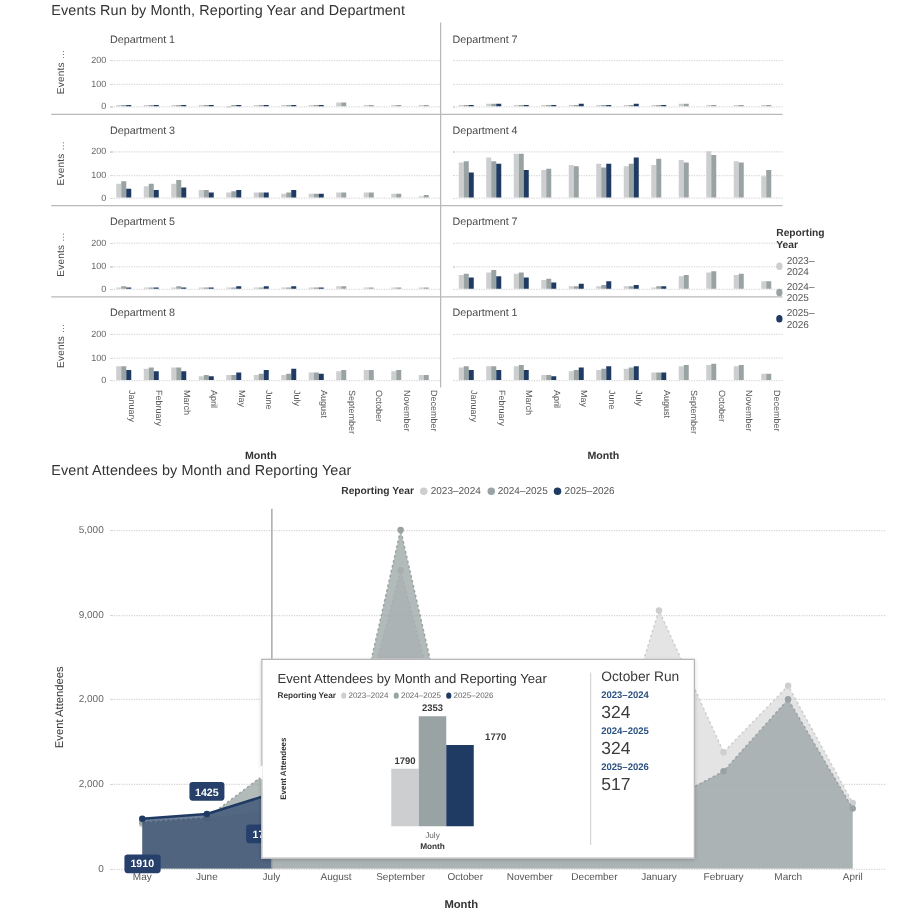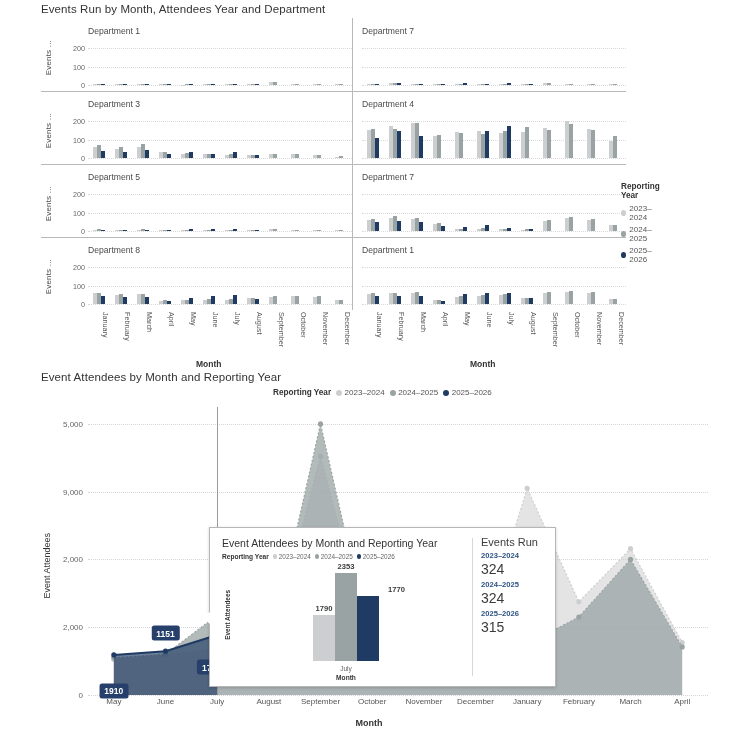--- a/index.html
+++ b/index.html
@@ -90,21 +90,21 @@
   #tt-right{position:absolute;left:271px;top:8px;}
   #tt-right .hd{font-size:11px;color:#3b3b3b;}
   #tt-right .yr{font-size:7.6px;font-weight:700;color:#2c5282;margin-top:3px;}
   #tt-right .num{font-size:14px;color:#3b3b3b;margin-top:1px;}
   .caret{position:absolute;left:-7px;top:84px;width:0;height:0;
      border-top:6px solid transparent;border-bottom:6px solid transparent;border-right:7px solid #fff;z-index:21;}
 </style>
 </head>
 <body>
 
-<div class="viz-title" id="title-top">Events Run by Month, Attendees Year and Department</div>
+<div class="viz-title" id="title-top">Events Run by Month, Reporting Year and Department</div>
 
 <div id="panel-top">
 
   <div class="row-sep" style="top:73px;"></div>
   <div class="row-sep" style="top:146px;"></div>
   <div class="row-sep" style="top:219px;"></div>
   <div class="col-sep" style="left:352px;top:0;height:292px;"></div>
 
   <div class="axis-label-y" style="left:44px;top:22px;">Events ...</div>
   <div class="axis-label-y" style="left:44px;top:95px;">Events ...</div>
@@ -799,21 +799,21 @@
         <circle cx="542.5" cy="152.47058823529412" r="2.6" fill="#9aa3a3"></circle>
         <circle cx="594.1666666666666" cy="239.8870588235294" r="2.6" fill="#9aa3a3"></circle>
         <path d="M 25.833333333333332 288 L 25.833333333333332 247.91717647058823 L 77.5 244.19011764705883 L 129.16666666666666 228.02823529411765 L 129.16666666666666 288 Z" fill="#1f3a63" fill-opacity="0.65"></path>
         <path d="M 25.833333333333332 247.91717647058823 L 77.5 244.19011764705883 L 129.16666666666666 228.02823529411765" fill="none" stroke="#1f3a63" stroke-width="2"></path>
         <circle cx="25.833333333333332" cy="247.91717647058823" r="2.6" fill="#1f3a63"></circle>
         <circle cx="77.5" cy="244.19011764705883" r="2.6" fill="#1f3a63"></circle>
         <circle cx="129.16666666666666" cy="228.02823529411765" r="2.6" fill="#1f3a63"></circle>
       </svg>
       <div class="refline" style="left: 129.167px;"></div>
       <div class="dlabel" style="left: 25.8333px; top: 283.917px;">1910</div>
-      <div class="dlabel" style="left: 77.5px; top: 226.19px;">1151</div>
+      <div class="dlabel" style="left: 77.5px; top: 226.19px;">1425</div>
       <div class="dlabel" style="left: 121.167px; top: 260.003px;">177</div>
     </div>
 
   <div id="months-bottom">
       <span>May</span>
       <span>June</span>
       <span>July</span>
       <span>August</span>
       <span>September</span>
       <span>October</span>
@@ -857,21 +857,21 @@
     </div>
     <div class="tt-bar" style="height:74%;background:#1f3a63">
       <span class="tt-val r">1770</span>
     </div>
   </div>
   <div id="tt-xcat">July</div>
   <div id="tt-xlab">Month</div>
 
   <div id="tt-divider"></div>
   <div id="tt-right">
-    <div class="hd">Events Run</div>
+    <div class="hd">October Run</div>
     <div class="yr">2023–2024</div>
     <div class="num">324</div>
     <div class="yr">2024–2025</div>
     <div class="num">324</div>
     <div class="yr">2025–2026</div>
-    <div class="num">315</div>
+    <div class="num">517</div>
   </div>
 </div>
 
 </body></html>

